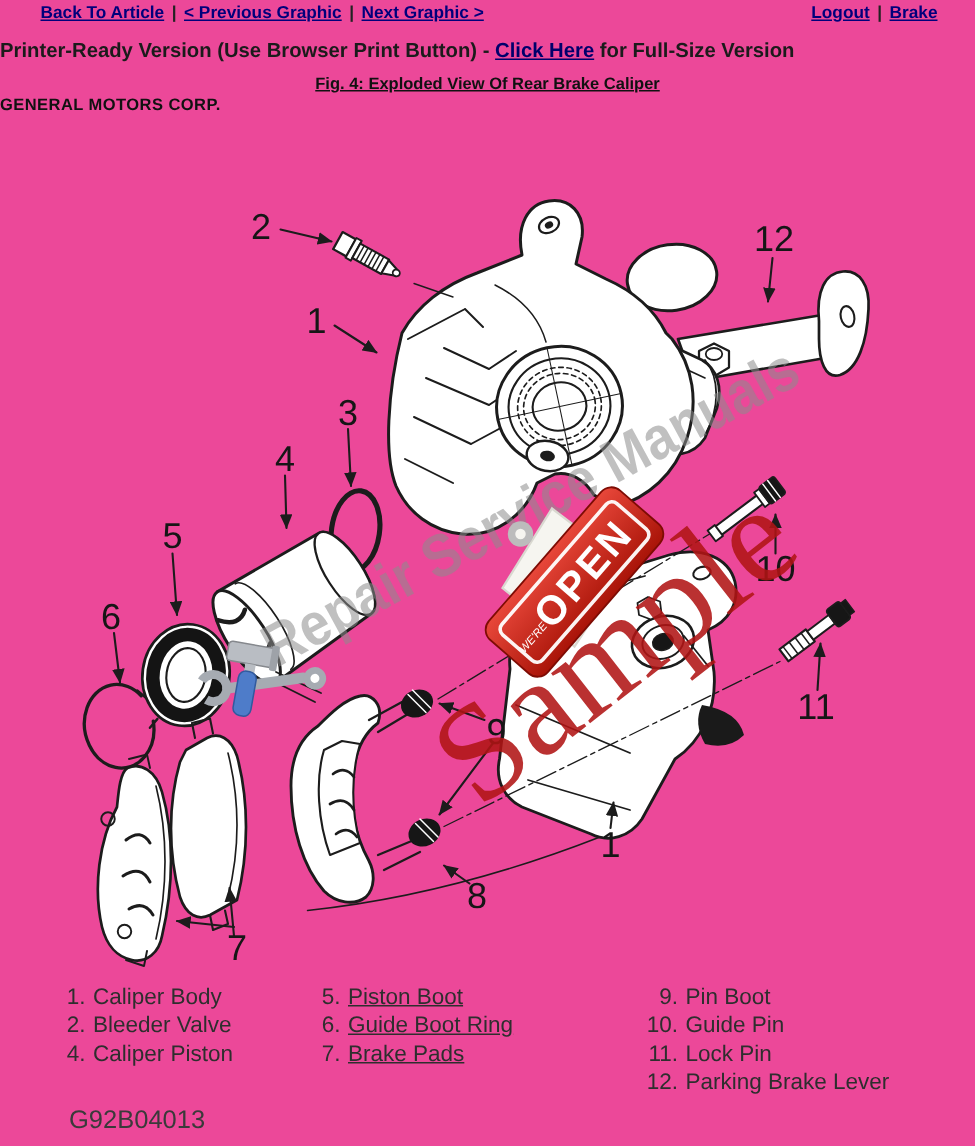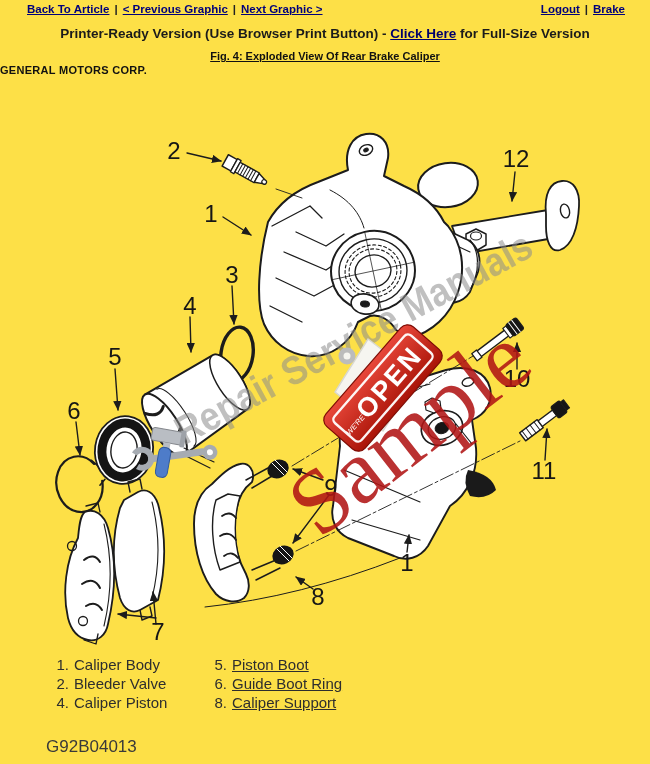--- a/index.html
+++ b/index.html
@@ -1,38 +1,38 @@
 <!DOCTYPE html>
 <html><head>
 <meta charset="utf-8">
 <style>
   html,body{margin:0;padding:0;background:#e9e9e9;}
-  .page{position:relative;width:650px;height:764px;background:#fde047;margin:0 auto;
+  .page{position:relative;width:650px;height:764px;background:#ec4899;margin:0 auto;
         font-family:"Liberation Sans",sans-serif;overflow:hidden;}
   
   .navbar{position:absolute;top:3px;left:27px;right:25px;display:flex;
           justify-content:space-between;align-items:flex-start;
           font-size:11.5px;font-weight:bold;}
   .nav-left,.nav-right{white-space:nowrap;}
   a.link{color:#00007b;text-decoration:underline;cursor:pointer;}
   .sep{color:#222;margin:0 5px;font-weight:bold;}
   
-  .printer-line{position:absolute;top:26px;left:0;width:100%;text-align:center;
+  .printer-line{position:absolute;top:26px;left:0;width:100%;text-align:left;
                 font-size:13.5px;font-weight:bold;color:#1b1b1b;}
   .printer-line a.link{color:#00006b;}
   .fig-caption{position:absolute;top:50px;left:0;width:100%;text-align:center;
                font-size:11px;font-weight:bold;color:#111;text-decoration:underline;}
   .company{position:absolute;top:64px;left:0;width:100%;text-align:left;
            font-size:11px;font-weight:bold;color:#111;letter-spacing:.3px;}
   
   svg.diagram{position:absolute;left:0;top:0;width:650px;height:764px;}
   
   .legend-col{position:absolute;font-size:15px;color:#2e2e2e;line-height:19px;white-space:nowrap;}
   .legend-col .num{display:inline-block;text-align:right;margin-right:5px;}
-  .col-a{left:52px;top:655px;}  .col-a .num{width:17px;}
+  .col-a{left:40px;top:655px;}  .col-a .num{width:17px;}
   .col-b{left:210px;top:655px;text-decoration:underline;} .col-b .num{width:17px;}
   .col-c{left:428px;top:655px;} .col-c .num{width:24px;}
   .code{position:absolute;left:46px;top:737px;font-size:17px;color:#3a3a3a;}
 </style>
 </head>
 <body>
 
 <div class="page">
 
   <div class="navbar">
@@ -257,17 +257,23 @@
   </svg>
 
   <div class="legend-col col-a">
     <div><span class="num">1.</span><span>Caliper Body</span></div>
     <div><span class="num">2.</span><span>Bleeder Valve</span></div>
     <div><span class="num">4.</span><span>Caliper Piston</span></div>
   </div>
   <div class="legend-col col-b">
     <div><span class="num">5.</span><span>Piston Boot</span></div>
     <div><span class="num">6.</span><span>Guide Boot Ring</span></div>
-    <div><span class="num">8.</span><span>Caliper Support</span></div>
+    <div><span class="num">7.</span><span>Brake Pads</span></div>
+  </div>
+  <div class="legend-col col-c">
+    <div><span class="num">9.</span><span>Pin Boot</span></div>
+    <div><span class="num">10.</span><span>Guide Pin</span></div>
+    <div><span class="num">11.</span><span>Lock Pin</span></div>
+    <div><span class="num">12.</span><span>Parking Brake Lever</span></div>
   </div>
 
   <div class="code">G92B04013</div>
 </div>
 
 </body></html>

